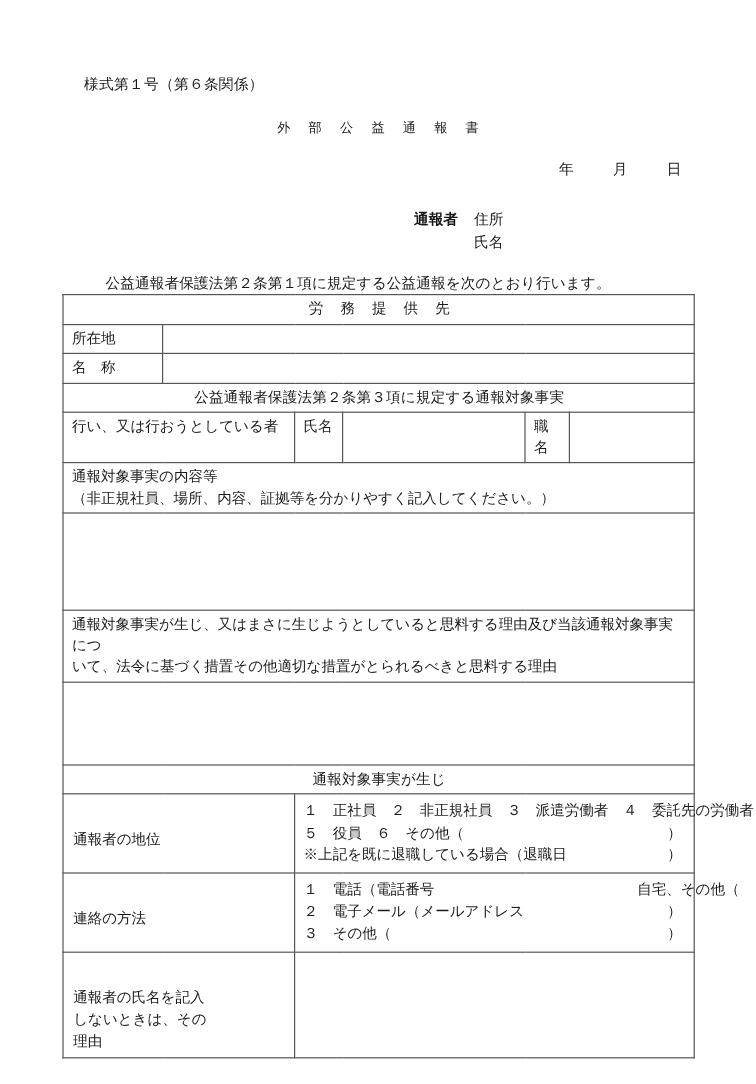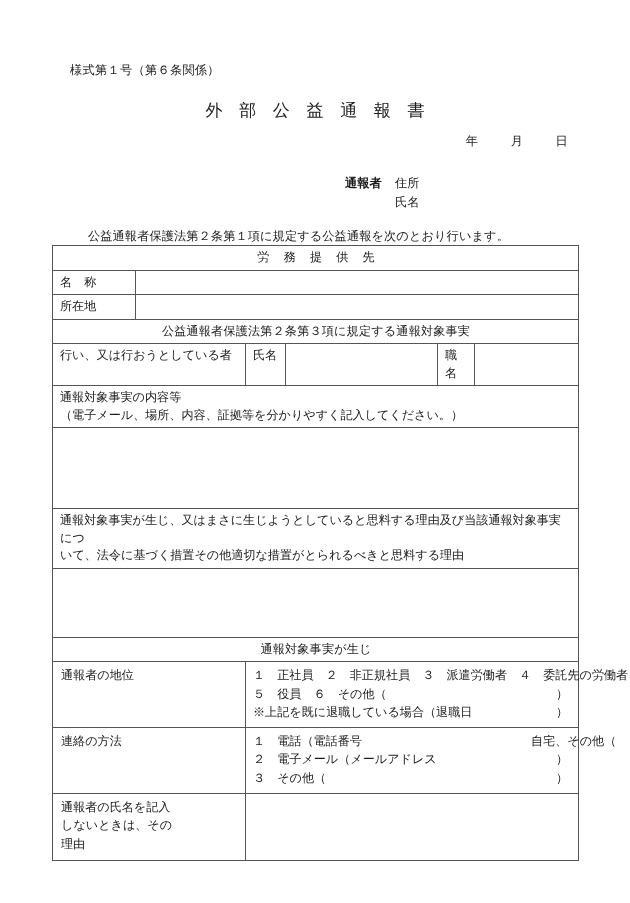--- a/index.html
+++ b/index.html
@@ -34,21 +34,21 @@
     letter-spacing: 0.3px;
     white-space: nowrap;
   }
 
   .doc-title {
     position: absolute;
     left: 0;
     top: 99px;
     width: 630px;
     text-align: center;
-    font-size: 17px;
+    font-size: 11px;
     letter-spacing: 6.2px;
     text-indent: 6.2px;
   }
 
   .date-line {
     position: absolute;
     left: 0;
     top: 133px;
     width: 630px;
     font-size: 12.2px;
@@ -145,20 +145,21 @@
   .status-line .mid {
     position: absolute;
     left: 278px;
     top: 0;
     white-space: nowrap;
   }
 
   .left-label-cell {
     padding: 4px 6px 4px 8px;
     line-height: 18.5px;
+    margin-top: 24px;
   }
 </style>
 </head>
 <body>
 
 <div class="page">
 
   <div class="form-no">様式第１号（第６条関係）</div>
 
   <div class="doc-title">外 部 公 益 通 報 書</div>
@@ -194,30 +195,30 @@
     <tbody>
 
       <tr>
         <td colspan="6">
           <div class="cellpad band-wide">労 務 提 供 先</div>
         </td>
       </tr>
 
       <tr>
         <td>
-          <div class="cellpad">名　称</div>
+          <div class="cellpad">所在地</div>
         </td>
         <td colspan="5">
           <div class="cellpad">&nbsp;</div>
         </td>
       </tr>
 
       <tr>
         <td>
-          <div class="cellpad">所在地</div>
+          <div class="cellpad">名　称</div>
         </td>
         <td colspan="5">
           <div class="cellpad">&nbsp;</div>
         </td>
       </tr>
 
       <tr>
         <td colspan="6">
           <div class="cellpad band">公益通報者保護法第２条第３項に規定する通報対象事実</div>
         </td>
@@ -238,21 +239,21 @@
         </td>
         <td>
           <div class="cellpad">&nbsp;</div>
         </td>
       </tr>
 
       <tr>
         <td colspan="6">
           <div class="cellpad">
             <div>通報対象事実の内容等</div>
-            <div>（電子メール、場所、内容、証拠等を分かりやすく記入してください。）</div>
+            <div>（非正規社員、場所、内容、証拠等を分かりやすく記入してください。）</div>
           </div>
         </td>
       </tr>
 
       <tr>
         <td colspan="6">
           <div class="cellpad blank-area"></div>
         </td>
       </tr>
 

